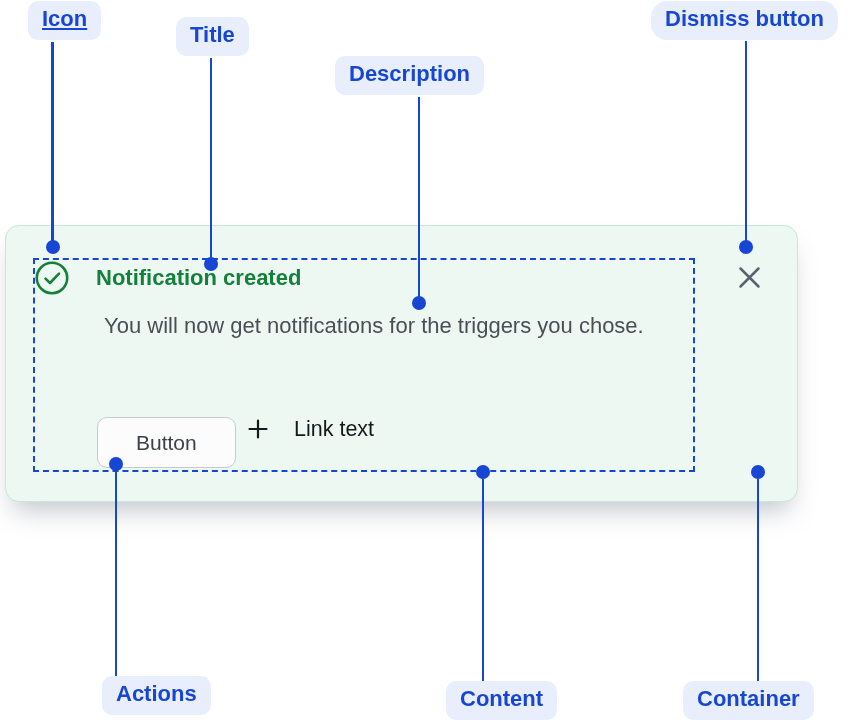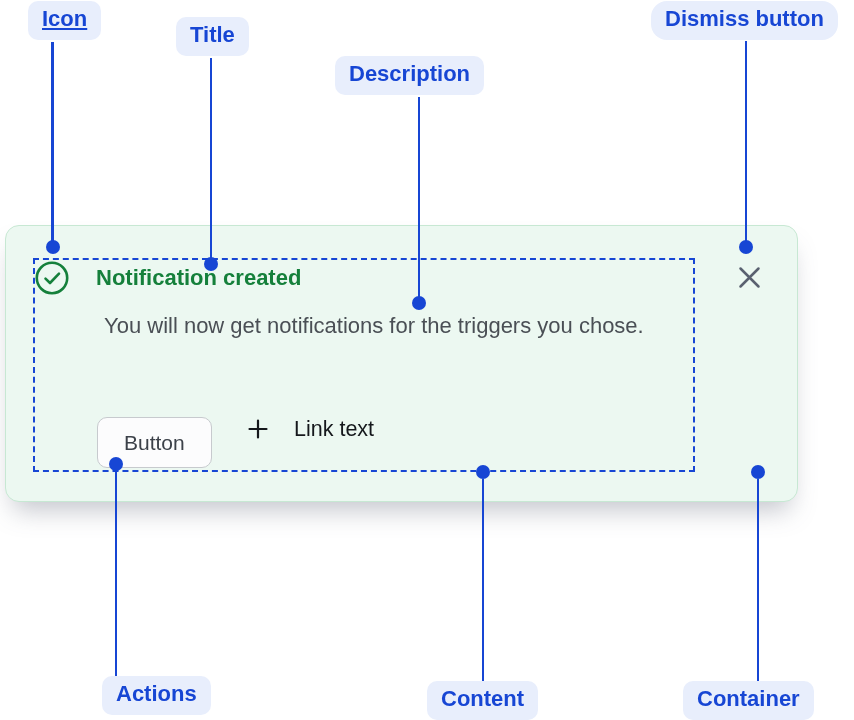--- a/index.html
+++ b/index.html
@@ -75,21 +75,21 @@
     width: 600px;
     font-size: 22px;
     line-height: 31px;
     color: #4a4f55;
     margin-left: 8px;
   }
   .action-button {
     position: absolute;
     left: 97px; top: 417px;
     height: 51px;
-    padding: 0 26px;
+    padding: 0 38px;
     background: #fcfcfd;
     border: 1.5px solid #c7cace;
     border-radius: 10px;
     font-family: "Liberation Sans", sans-serif;
     font-size: 21px;
     color: #3c4149;
     line-height: 48px;
     cursor: pointer;
   }
   .action-link {
@@ -176,19 +176,19 @@
   <div class="pill" style="left:651px; top:1px;border-radius:16px;">Dismiss button</div>
   <div class="call-line" style="left:744.5px; top:41px; height:200px;"></div>
   <div class="dot" style="left:739px; top:240px;"></div>
 
   <div class="dot" style="left:109px; top:457px;"></div>
   <div class="call-line" style="left:114.5px; top:471px; height:206px;"></div>
   <div class="pill" style="left:55px; top:676px;margin-left:47px;">Actions</div>
 
   <div class="dot" style="left:476px; top:465px;"></div>
   <div class="call-line" style="left:481.5px; top:479px; height:203px;"></div>
-  <div class="pill" style="left:427px; top:681px;">Content</div>
+  <div class="pill" style="left:446px; top:681px;">Content</div>
 
   <div class="dot" style="left:751px; top:465px;"></div>
   <div class="call-line" style="left:756.5px; top:479px; height:203px;"></div>
   <div class="pill" style="left:683px; top:681px;">Container</div>
 
 </div>
 
 </body></html>

